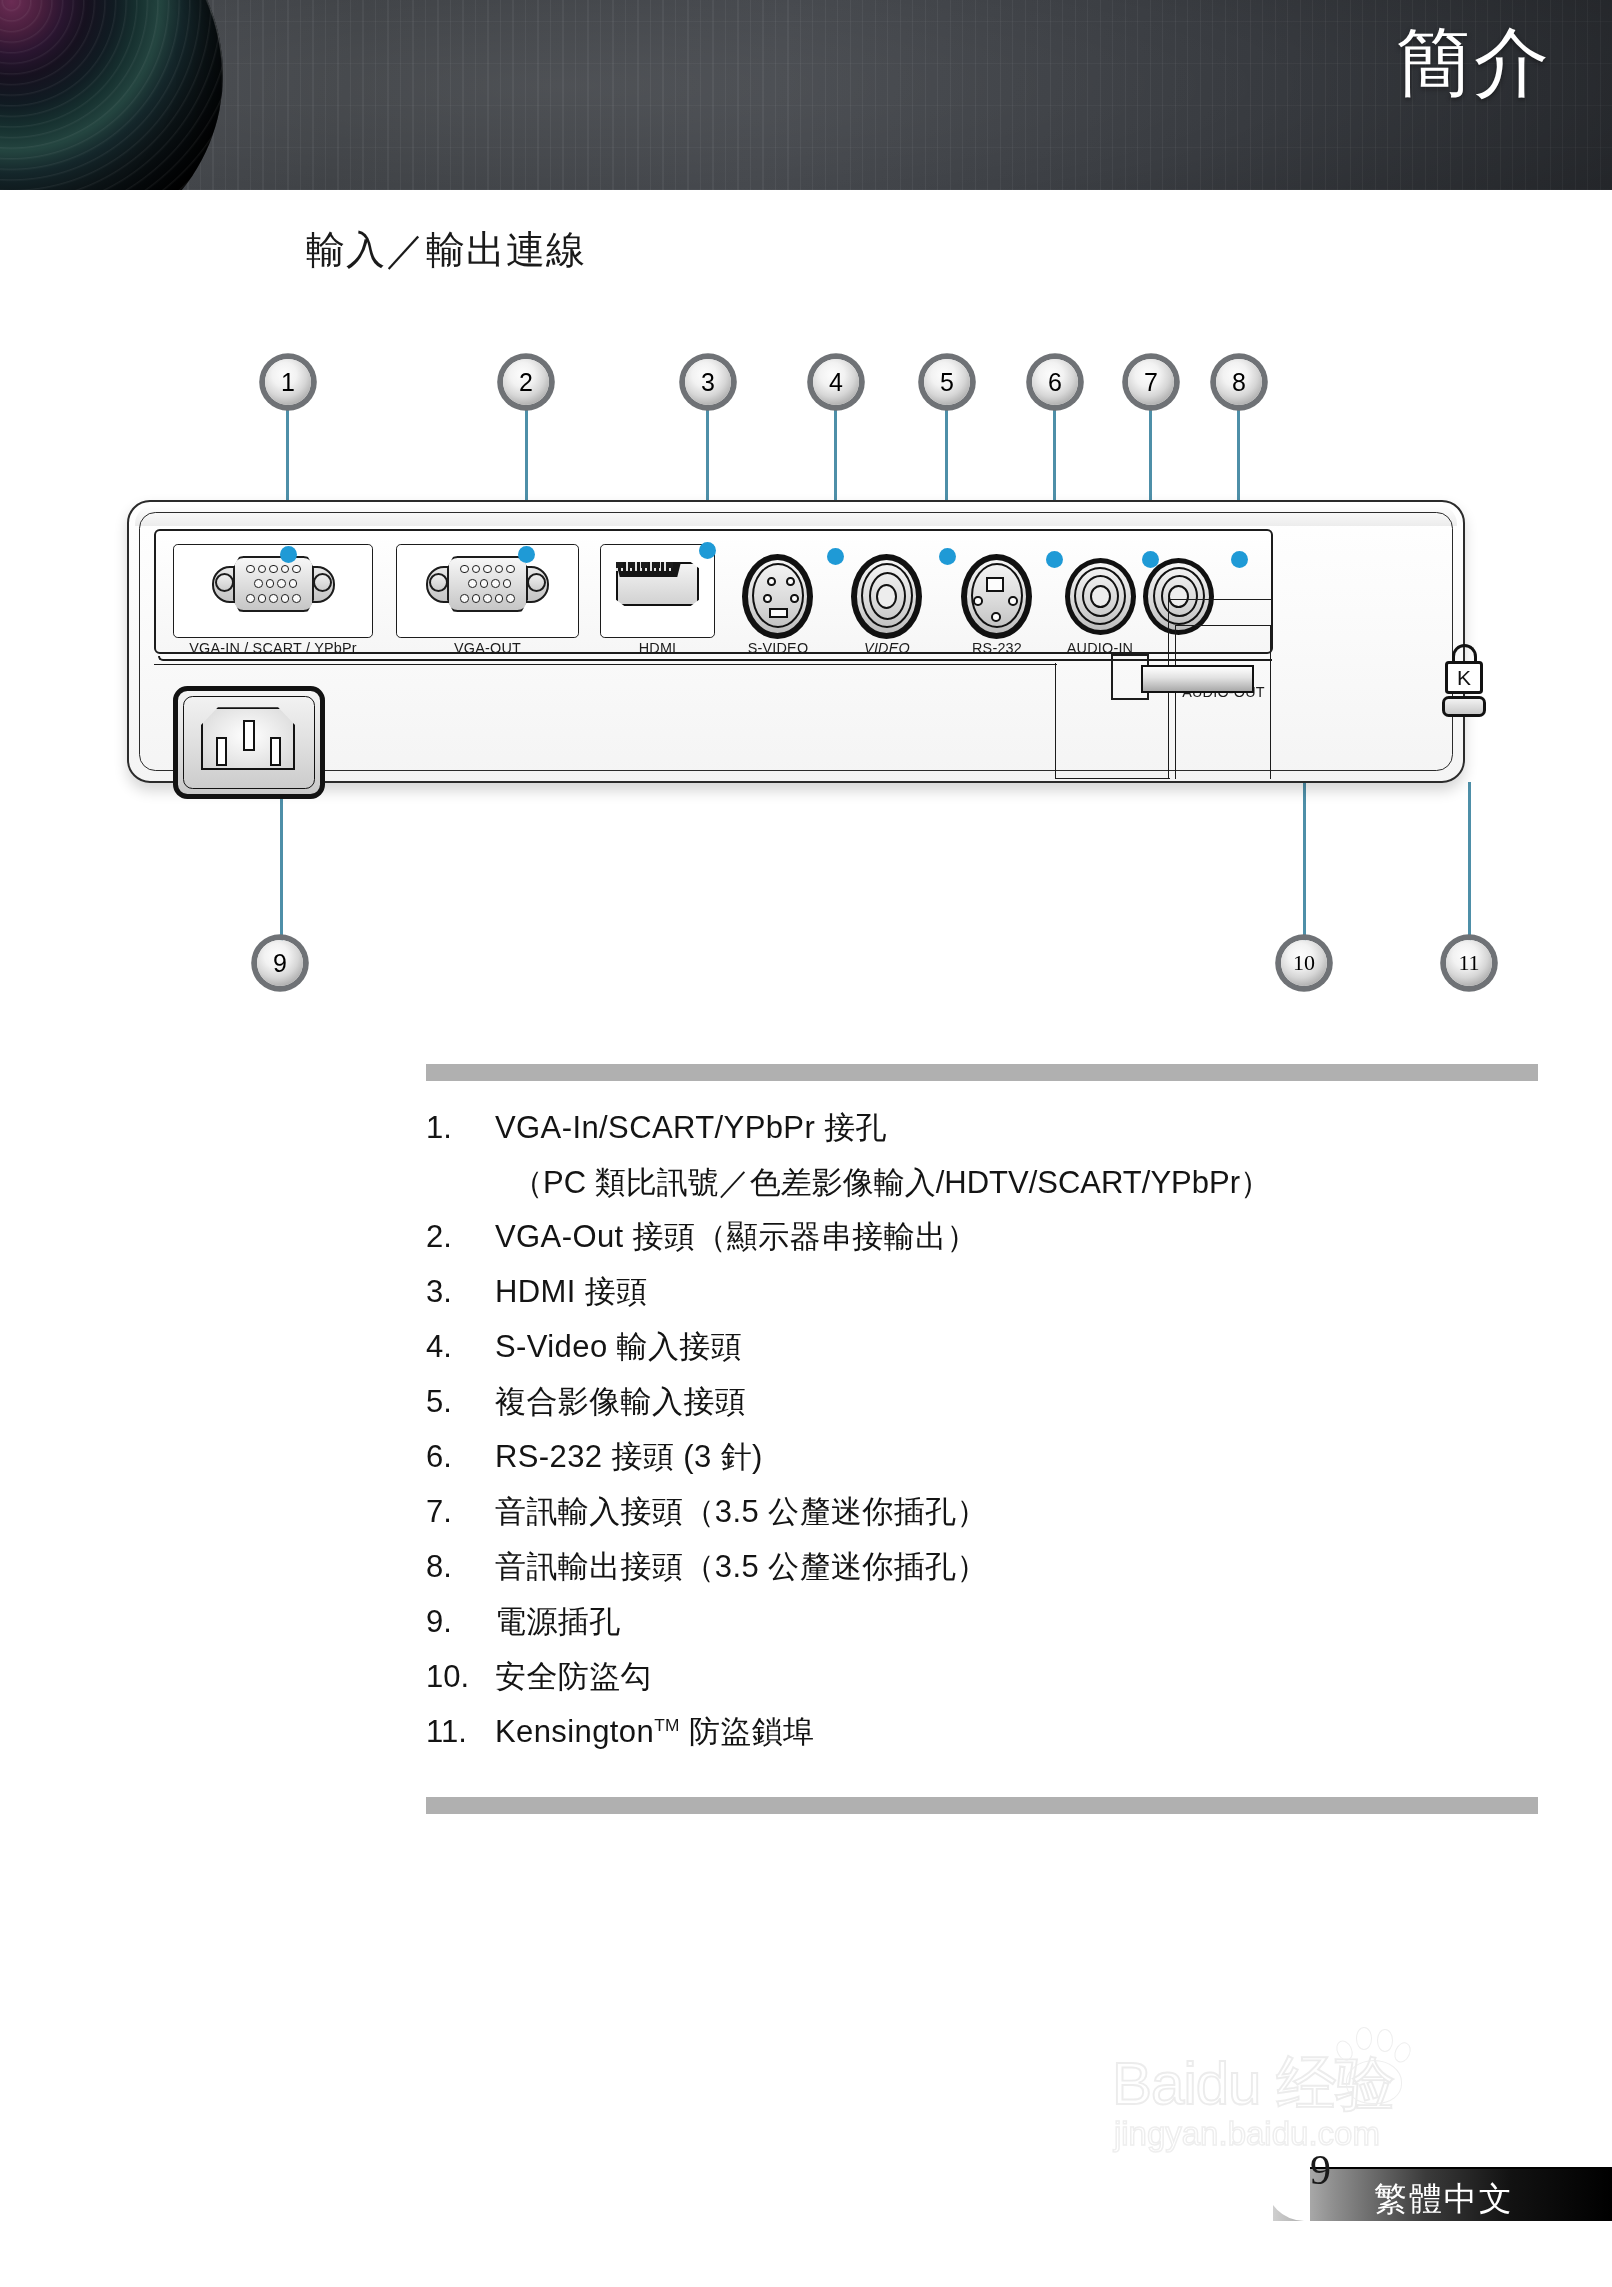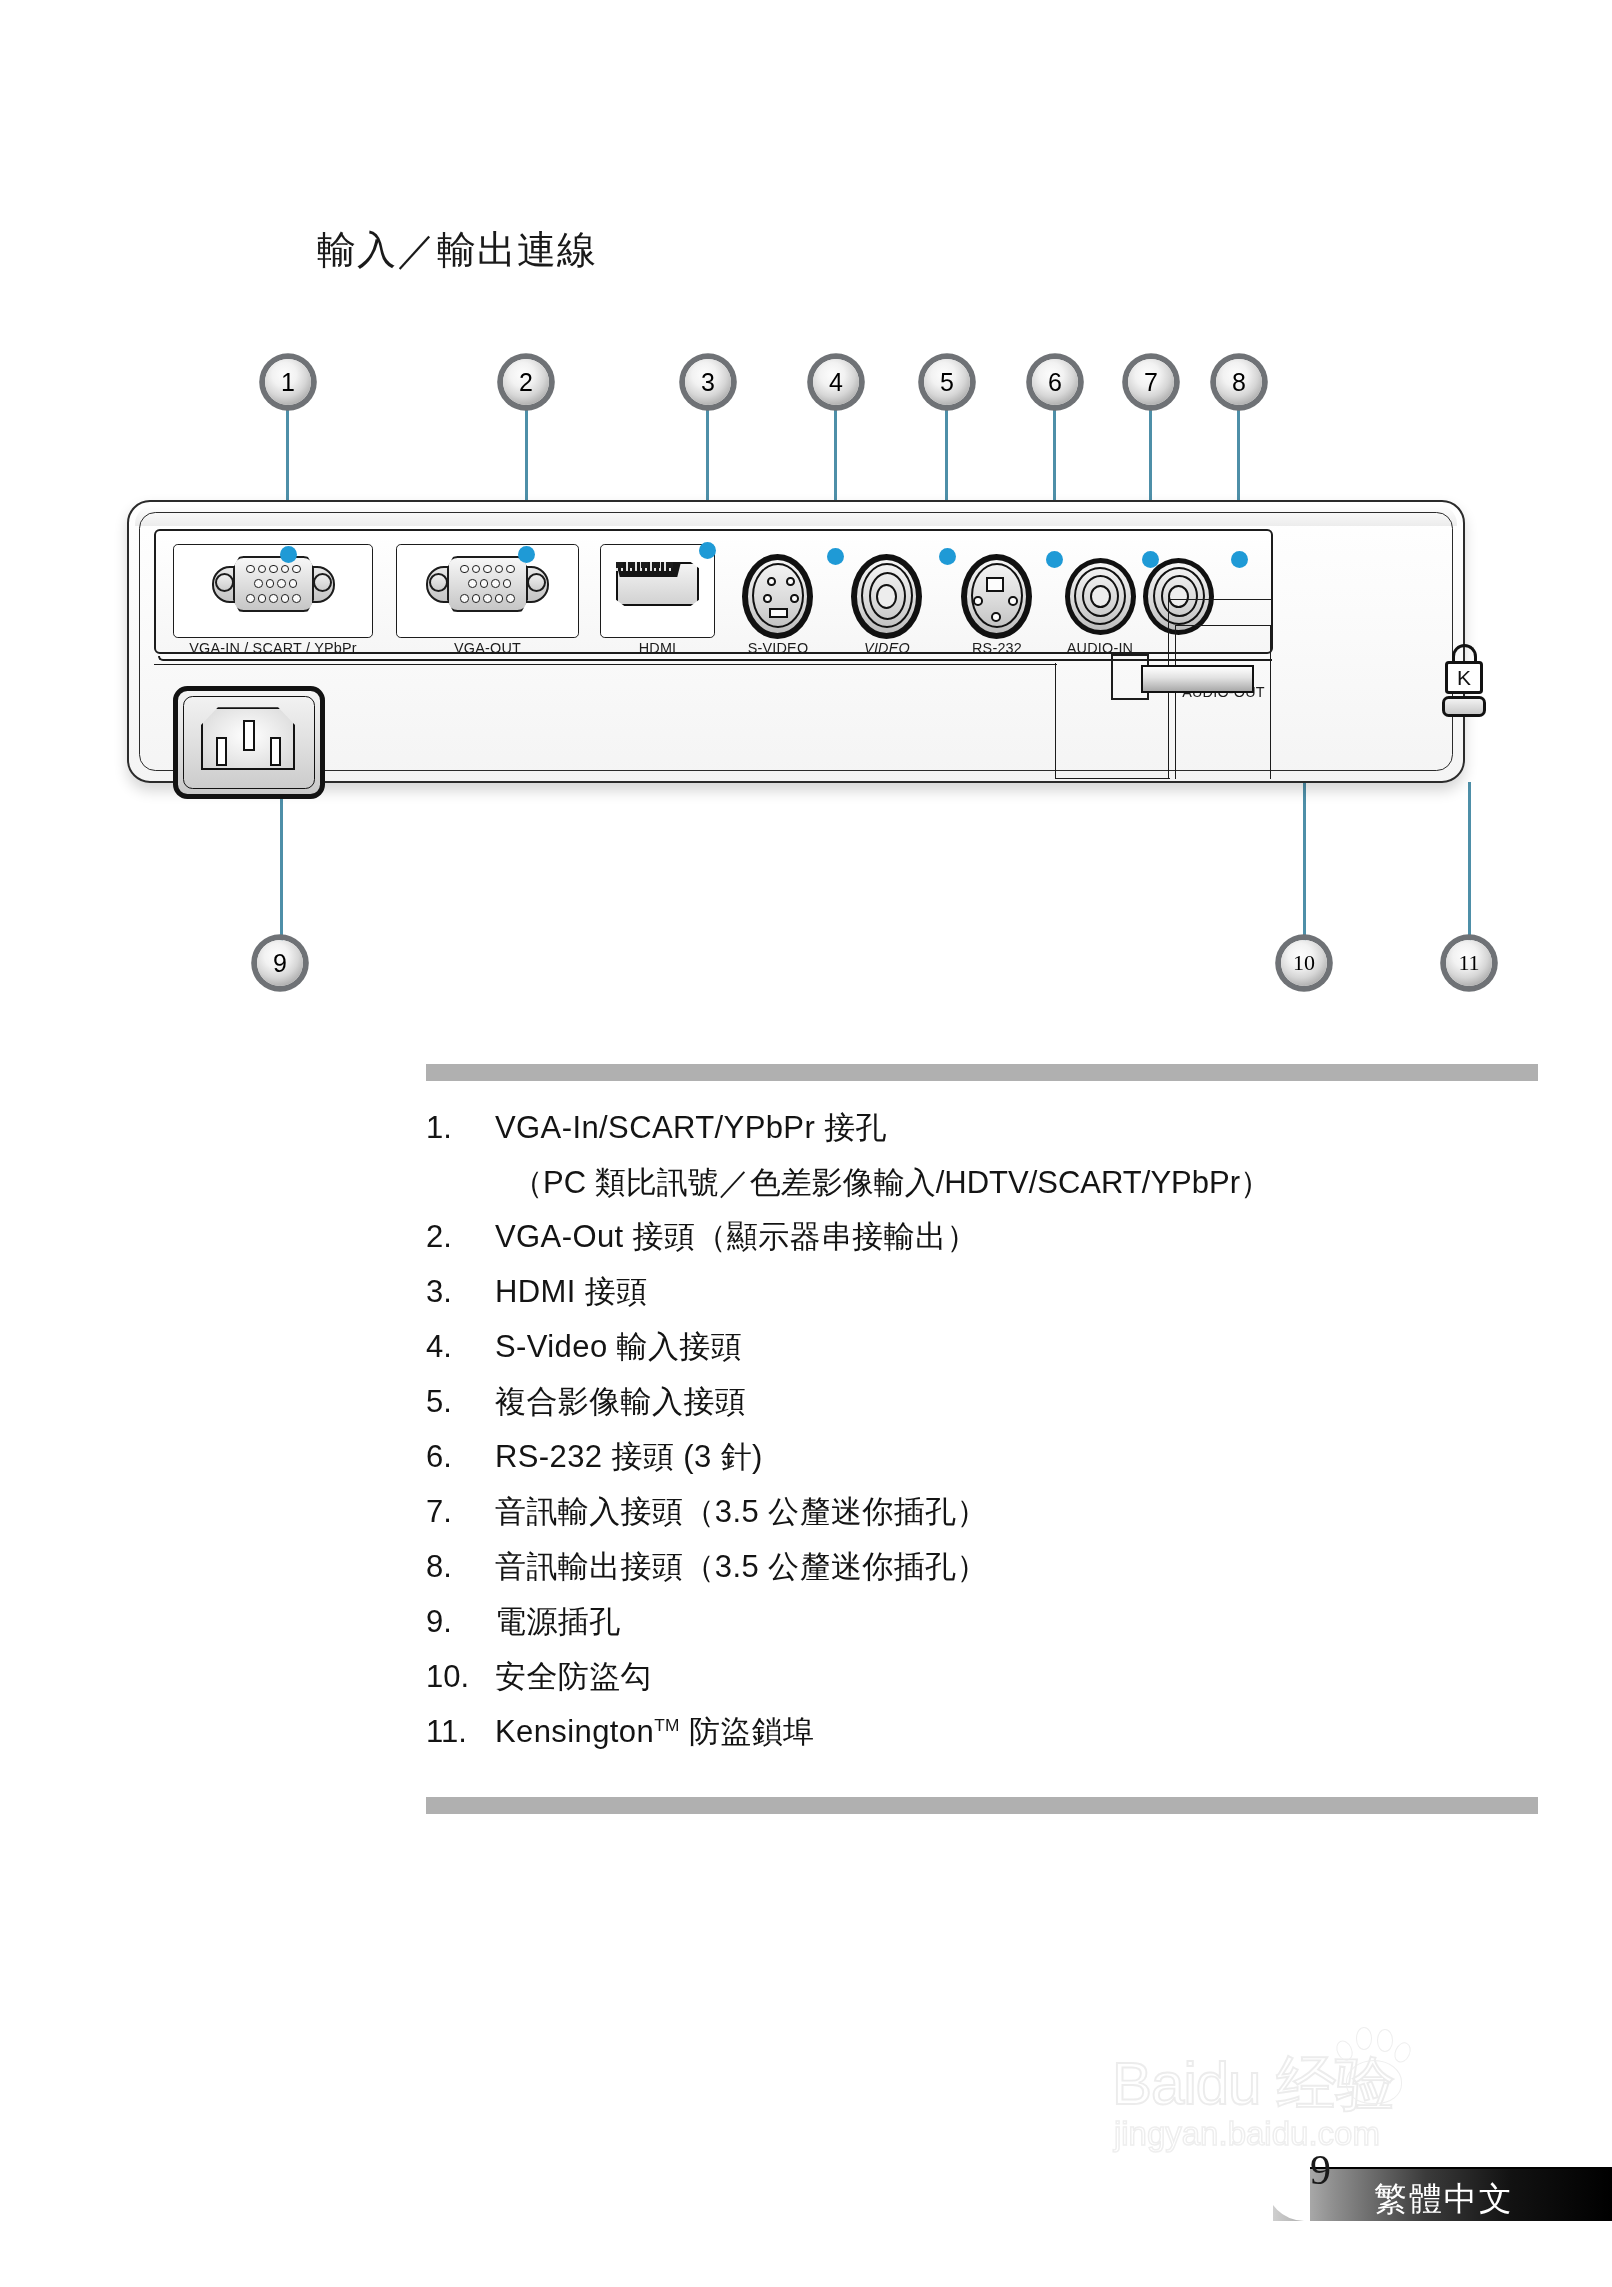--- a/index.html
+++ b/index.html
@@ -96,21 +96,20 @@
   }
 
   
   .section-title {
     position: absolute;
     left: 306px; top: 223px;
     font-size: 39px;
     color: #1a1a1a;
     letter-spacing: 1px;
     white-space: nowrap;
-    margin-left: 11px;
   }
 
   
   .callout {
     position: absolute;
     width: 46px; height: 46px;
     border-radius: 50%;
     background:
       radial-gradient(circle at 42% 34%, #fdfdfd 0%, #f2f2f2 30%, #d6d6d6 55%, #b8b8b8 72%, #8e8e8e 100%);
     box-shadow:
@@ -498,20 +497,28 @@
     letter-spacing: 1.9px;
     z-index: 10;
     white-space: nowrap;
   }
 </style>
 </head>
 <body>
 
 <div class="page">
 
+  <div class="header-banner">
+    <div class="header-grid"></div>
+    <div class="header-vignette"></div>
+    <div class="lens"></div>
+    <div class="lens-rings"></div>
+    <div class="lens-ring-hi"></div>
+    <div class="header-title">簡介</div>
+  </div>
 
   <div class="section-title">輸入／輸出連線</div>
 
   <div class="callout" style="left:265px; top:359px;">1</div>
   <div class="leader" style="left:286px; top:407px; height:146px;"></div>
   <div class="leader-dot" style="left:280px; top:546px;"></div>
 
   <div class="callout" style="left:503px; top:359px;">2</div>
   <div class="leader" style="left:525px; top:407px; height:146px;"></div>
   <div class="leader-dot" style="left:518px; top:546px;"></div>

